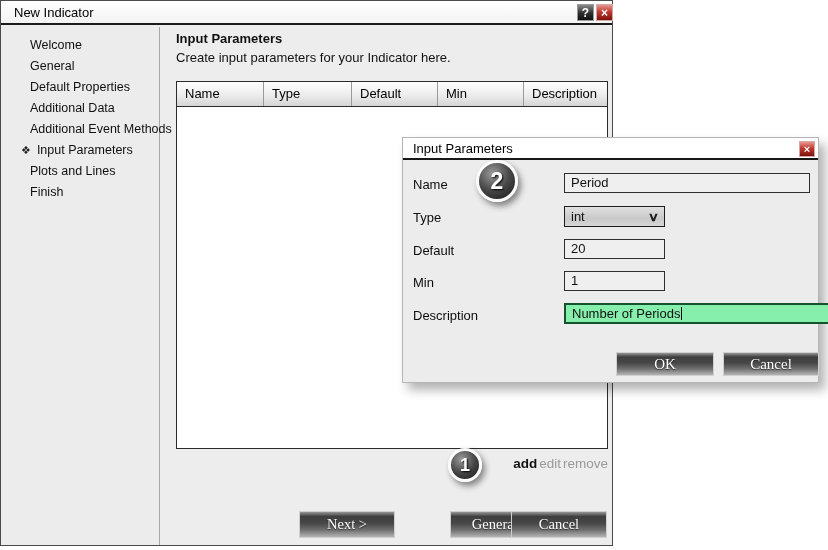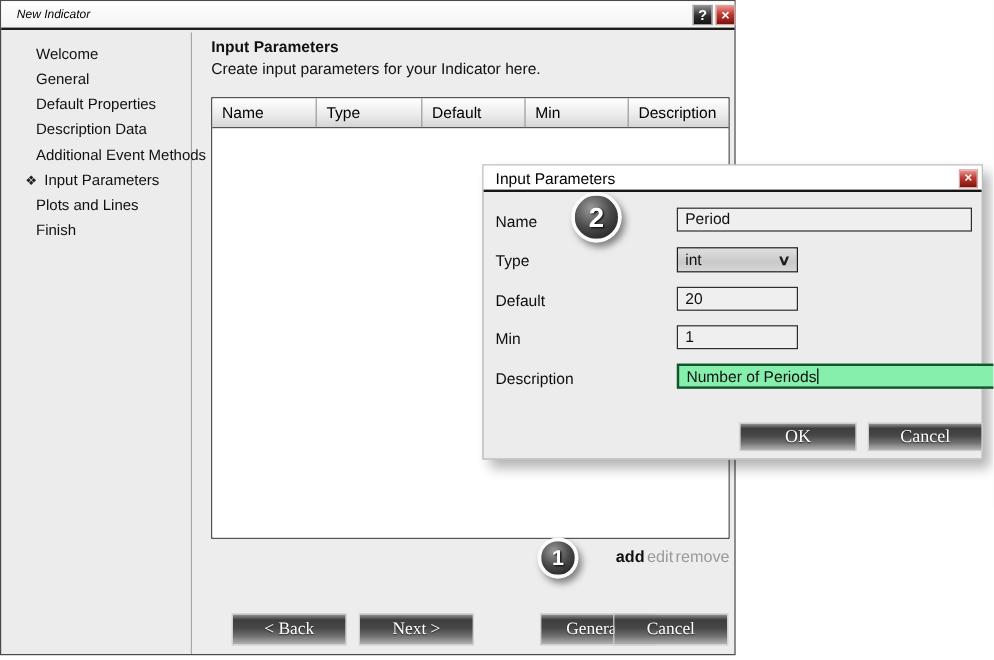--- a/index.html
+++ b/index.html
@@ -5,21 +5,21 @@
   * { margin:0; padding:0; box-sizing:border-box; }
   html,body { background:#fff; }
   body { font-family:"Liberation Sans", sans-serif; color:#111; }
   #stage { position:relative; width:828px; height:550px; background:#fff; overflow:hidden; }
 
   
   #main-window { position:absolute; left:0; top:0; width:613px; height:546px;
     background:#ededed; border:1px solid #4a4a4a; }
   .titlebar { position:relative; height:24px; background:linear-gradient(#ffffff,#f3f3f3);
     border-bottom:2px solid #1b1b1b; }
-  .titlebar .title { position:absolute; left:13px; top:0; line-height:23px; font-size:10px; color:#000;font-style:italic; }
+  .titlebar .title { position:absolute; left:13px; top:0; line-height:23px; font-size:13px; color:#000; }
   .tb-btn { position:absolute; top:3px; width:17px; height:17px; text-align:center;
     line-height:16px; font-size:12px; font-weight:bold; color:#fff; cursor:default; }
   .help-btn { left:576px; background:linear-gradient(180deg,#8a8a8a 0%,#2e2e2e 55%,#111 100%);
     border:1px solid #9a9a9a; }
   .close-btn-main { left:595px; background:linear-gradient(180deg,#e89490 0%,#c03a32 45%,#7d120c 100%);
     border:1px solid #d3a9a6; }
 
   
   #sidebar { position:absolute; left:1px; top:26px; width:158px; height:518px;
     background:#ececec; border-right:1px solid #a8a8a8; }
@@ -114,21 +114,21 @@
       <div class="tb-btn close-btn-main">
         <span>×</span>
       </div>
     </div>
 
     <div id="sidebar">
       <ul>
         <li>Welcome</li>
         <li>General</li>
         <li>Default Properties</li>
-        <li>Description Data</li>
+        <li>Additional Data</li>
         <li>Additional Event Methods</li>
         <li class="selected"><span class="step-icon">❖</span><span>Input Parameters</span></li>
         <li>Plots and Lines</li>
         <li>Finish</li>
       </ul>
     </div>
 
     <div class="content-heading">Input Parameters</div>
     <div class="content-subtitle">Create input parameters for your Indicator here.</div>
 
@@ -142,21 +142,20 @@
       </div>
       <div class="tbody"></div>
     </div>
 
     <div id="list-actions">
       <span class="action-add">add</span>
       <span class="action-muted">edit</span>
       <span class="action-muted">remove</span>
     </div>
 
-    <div class="btn-dark" id="btn-back">&lt; Back</div>
     <div class="btn-dark" id="btn-next">Next &gt;</div>
     <div class="btn-dark" id="btn-generate">Generate</div>
     <div class="btn-dark" id="btn-cancel-main">Cancel</div>
   </div>
 
   <div id="dialog">
     <div class="dlg-titlebar">
       <span class="dlg-title">Input Parameters</span>
       <div class="close-btn-dialog">
         <span>×</span>

